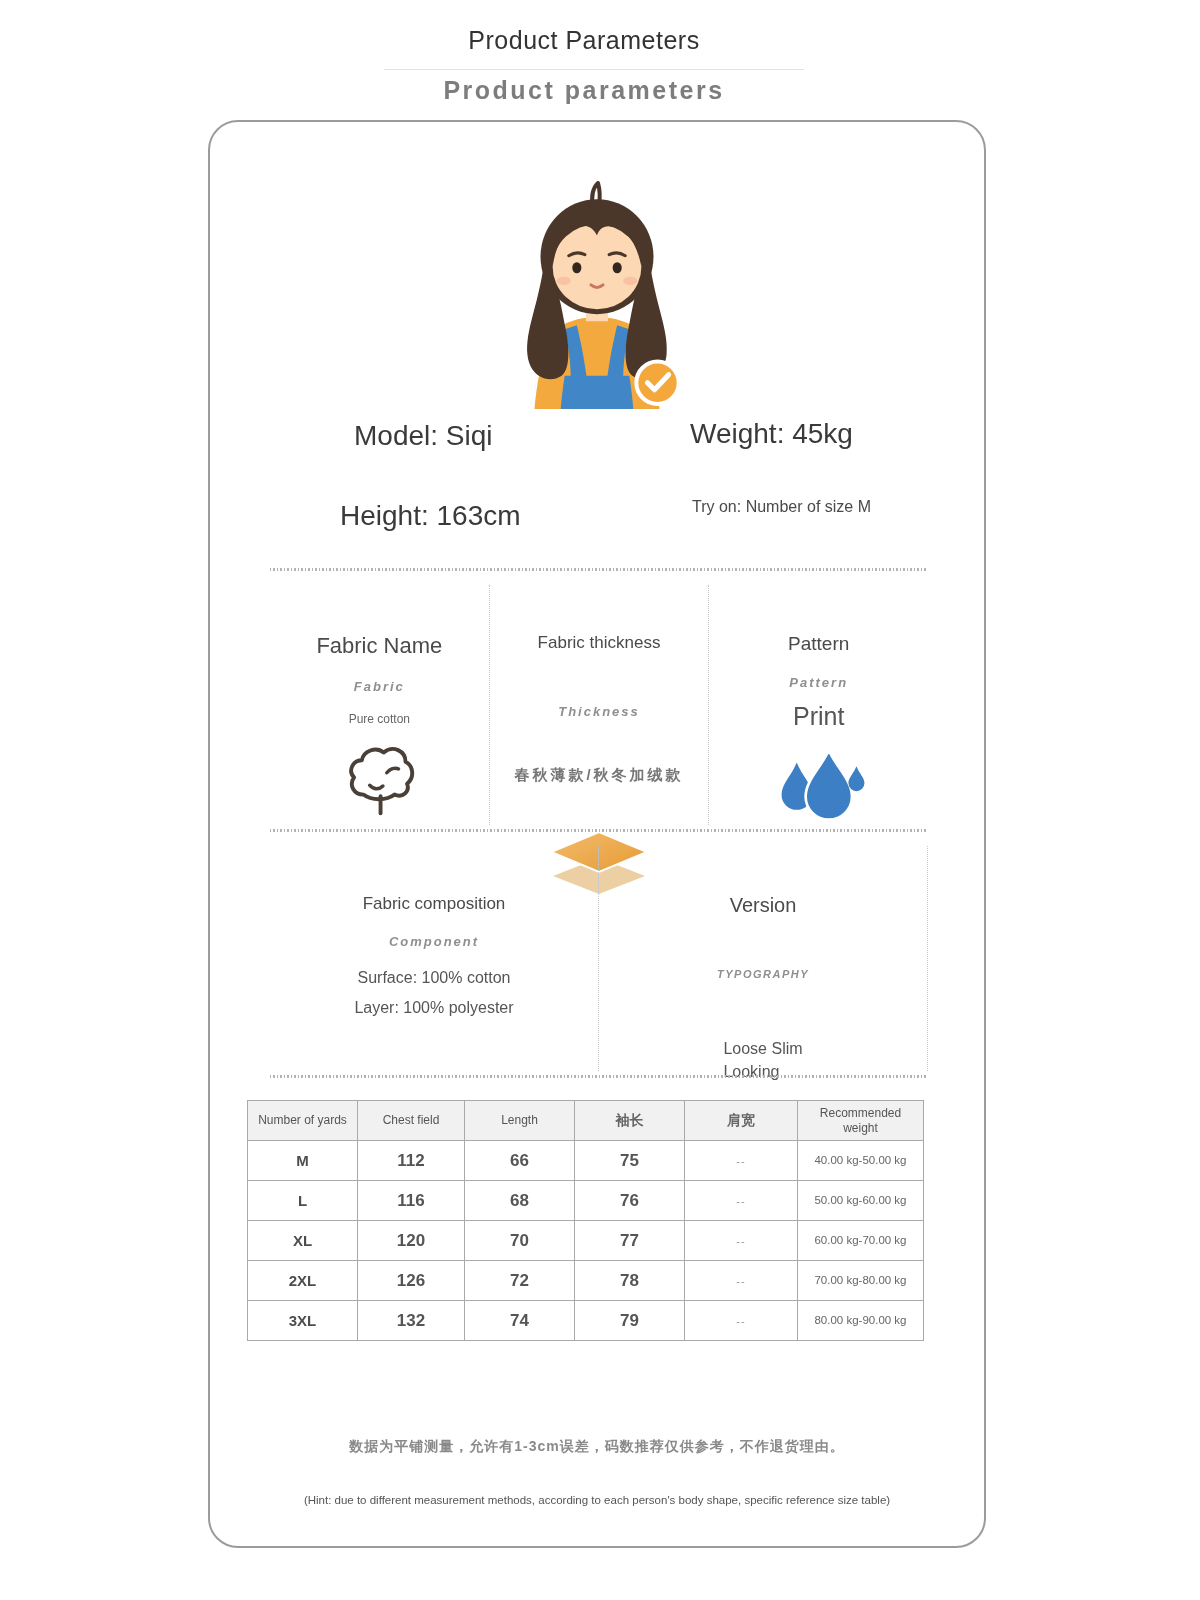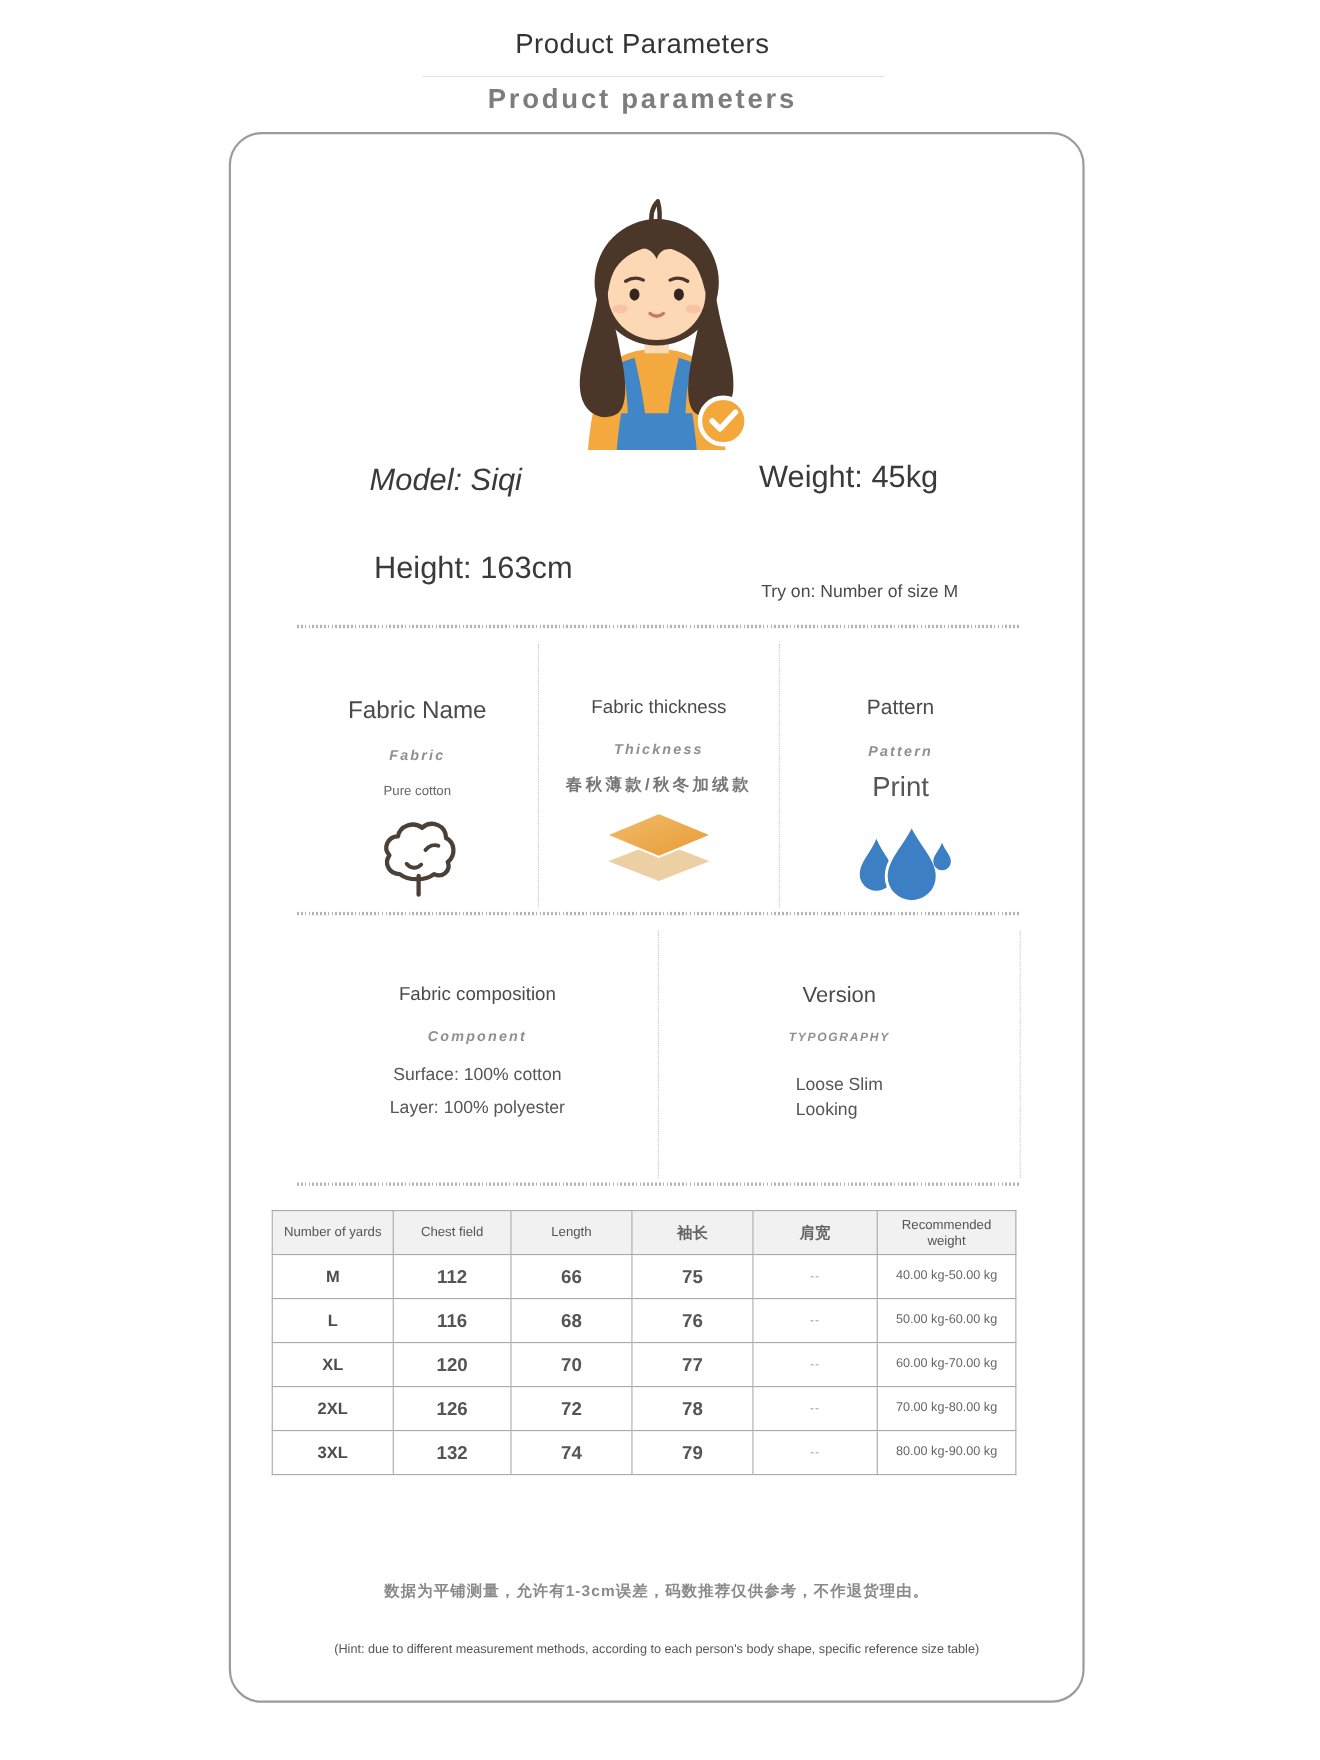--- a/index.html
+++ b/index.html
@@ -16,36 +16,36 @@
 
   
   .card { position:absolute; left:208px; top:120px; width:778px; height:1428px;
           border:2px solid #9b9b9b; border-radius:30px; background:#fff; }
 
   
   .avatar { position:absolute; top:56px; left:50%; transform:translateX(-50%); width:184px; height:232px; }
 
   
   .info-label { position:absolute; color:#3a3a3a; }
-  .lbl-model  { left:126px; top:298px; font-size:28px;font-style:italic; }
+  .lbl-model  { left:144px; top:298px; font-size:28px; }
   .lbl-weight { left:480px; top:296px; font-size:28px; }
   .lbl-height { left:130px; top:378px; font-size:28px; }
-  .lbl-tryon  { left:482px; top:408px; font-size:16px; color:#4a4a4a; }
+  .lbl-tryon  { left:482px; top:376px; font-size:16px; color:#4a4a4a; }
 
   
   .hdivider { position:absolute; left:60px; width:658px; height:3px;
               background-image:repeating-linear-gradient(90deg,#b3b3b3 0 1.5px,transparent 1.5px 3.5px); }
   .hd1 { top:446px; } .hd2 { top:707px; } .hd3 { top:953px; }
 
   
   .spec-row { position:absolute; left:60px; width:658px; display:flex; }
   .row1 { top:463px; height:240px; }
   .row2 { top:724px; height:225px; }
   .spec-col { flex:1 1 0; display:flex; flex-direction:column; align-items:center; padding-top:48px; }
-  .spec-col.mid { border-left:1px dotted #c6c6c6; border-right:1px dotted #c6c6c6; }
+  .spec-col.mid { border-left:1px dotted #c6c6c6; border-right:1px dotted #c6c6c6;gap:31px; }
   .spec-title  { color:#4a4a4a; }
   .t-lg { font-size:22px; } .t-md { font-size:17px; } .t-pt { font-size:19px; } .t-ver { font-size:20px; }
   .spec-sub { margin-top:20px; font-weight:700; font-size:13px; color:#8f8f8f;
               letter-spacing:2px; filter:blur(0.35px);font-style:italic; }
   .sub-sm { font-size:11px; letter-spacing:1.5px; }
   .val-sm  { margin-top:18px; font-size:12px; color:#666; }
   .val-cjk { margin-top:16px; font-size:15px; font-weight:600; color:#767676; letter-spacing:3px; filter:blur(0.3px); }
   .val-print { margin-top:12px; font-size:25px; color:#555; }
   .val-line  { margin-top:20px; font-size:16px; color:#555; }
   .val-line2 { margin-top:12px; font-size:16px; color:#555; }

